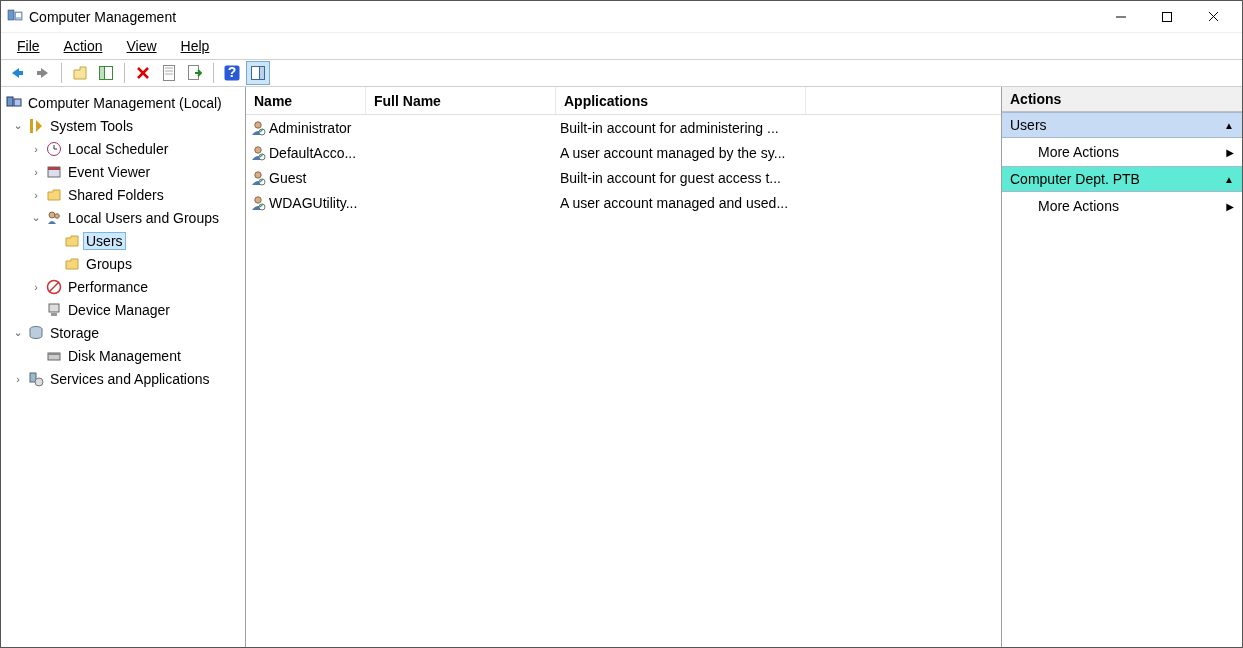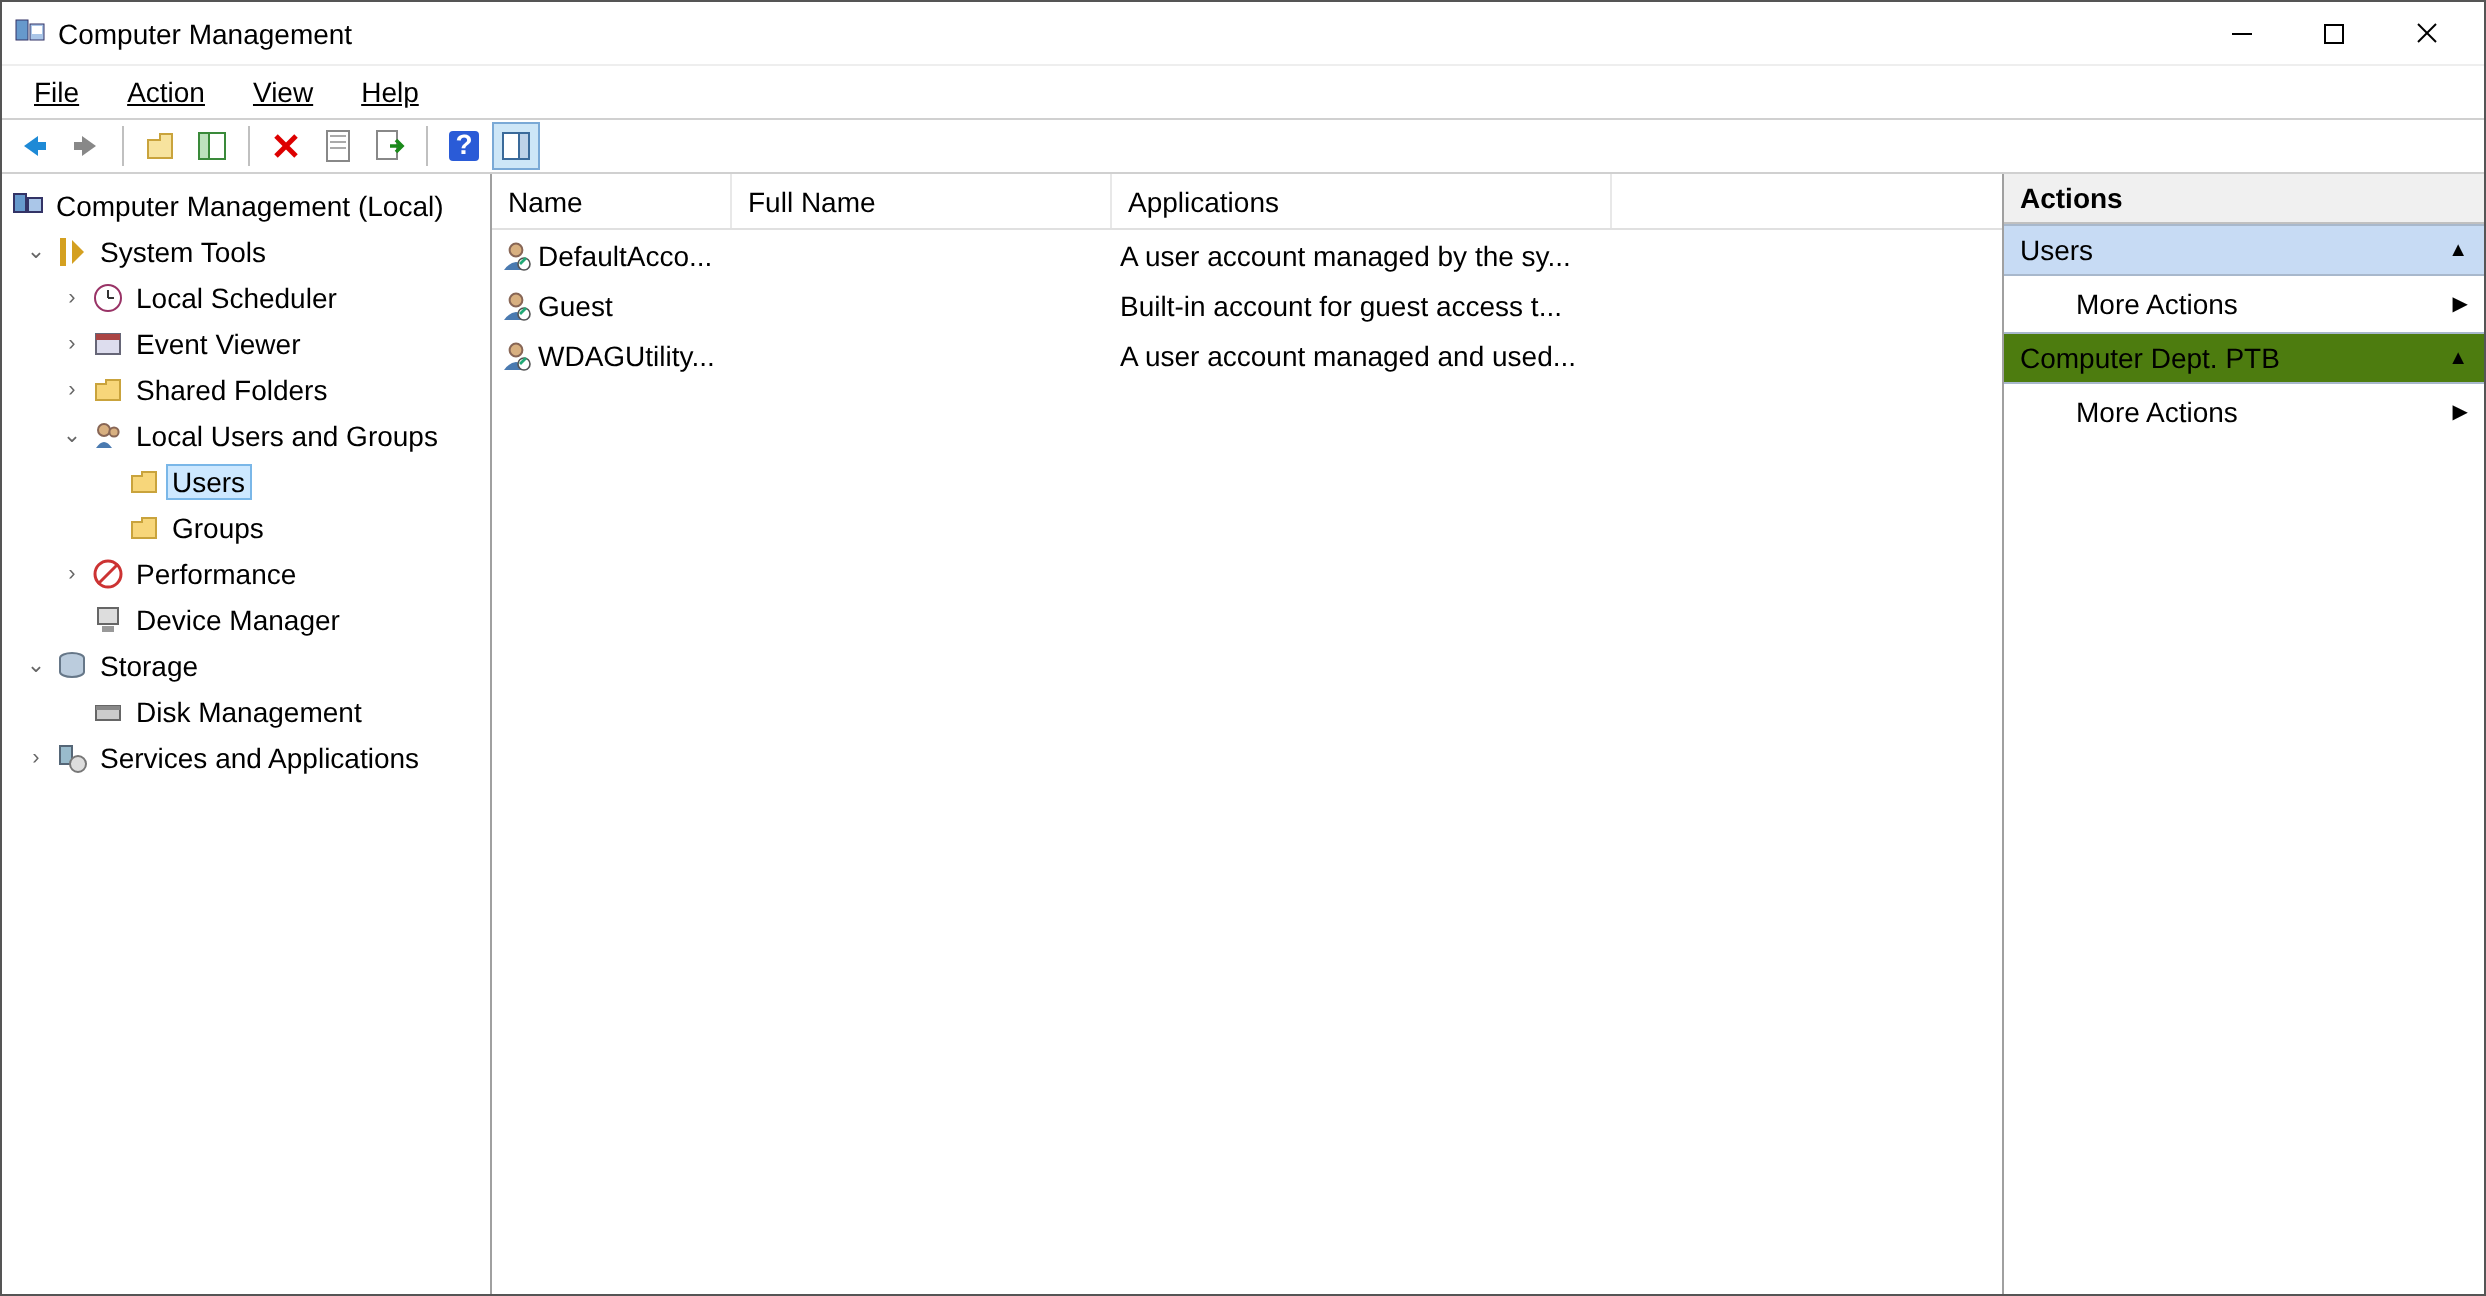--- a/index.html
+++ b/index.html
@@ -26,32 +26,32 @@
   
   .tree ul { list-style:none; }
   .tree li { white-space:nowrap; }
   .tree-row { display:flex; align-items:center; height:23px; padding-right:6px;}
   .toggle { width:14px; text-align:center; color:#666; font-size:11px; cursor:default; user-select:none;}
   .node-icon { width:16px; height:16px; margin:0 3px; display:inline-flex; align-items:center; justify-content:center;}
   .tree-row.selected .label-span { background:#cde8ff; border:1px solid #7ab7e8; padding:0 2px; }
   .label-span { padding:0 3px; }
   
   .list-header { display:flex; height:28px; border-bottom:1px solid #e0e0e0; align-items:center; }
-  .list-header div { padding:0 8px; height:100%; display:flex; align-items:center; border-right:1px solid #e8e8e8;}
+  .list-header div { padding:0 8px; height:100%; display:flex; align-items:center; border-right:1px solid #e8e8e8;font-weight:bold;}
   .col-name { width:120px;} .col-full{width:190px;} .col-desc{flex:1; max-width:250px;}
   .list-row { display:flex; height:25px; align-items:center; overflow:hidden;}
   .list-row .cell-name{ width:120px; padding-left:4px; display:flex; align-items:center; white-space:nowrap; overflow:hidden;}
   .list-row .cell-full{ width:190px; padding-left:4px;white-space:nowrap; overflow:hidden;}
   .list-row .cell-desc{ flex:1; padding-left:4px;white-space:nowrap; overflow:hidden; max-width:250px;}
   .list-row.selected { background:#0078d7; color:#fff;}
   .user-icon { width:16px; height:16px; margin-right:3px;}
   
   .actions-header { background:#f0f0f0; border-bottom:1px solid #c0c0c0; padding:4px 8px; font-weight:bold;}
   .action-group-hdr { background:#c7dbf4; padding:4px 8px; display:flex; justify-content:space-between; align-items:center; border-top:1px solid #a8b8cc; border-bottom:1px solid #a8b8cc;}
-  .action-group-hdr.sel { background:#4d7c0f;}
+  .action-group-hdr.sel { background:#5eead4;}
   .action-item { padding:6px 8px 6px 36px; display:flex; justify-content:space-between; align-items:center;}
   .chev { font-size:10px;}
 </style>
 </head>
 <body>
 
 <div class="titlebar">
   <span class="app-icon">
     <svg width="16" height="16">
         <rect x="1" y="1" width="6" height="10" fill="#6699cc" stroke="#336" stroke-width="0.5"></rect>
@@ -313,20 +313,33 @@
     </div>
   </div>
 
   <div class="list-pane">
     <div class="list-header">
       <div class="col-name">Name</div>
       <div class="col-full">Full Name</div>
       <div class="col-desc">Applications</div>
     </div>
     <div id="list-body">
+        <div class="list-row">
+          <div class="cell-name">
+            <span class="user-icon"><svg width="16" height="16">
+                <circle cx="8" cy="5" r="3.2" fill="#d8b080" stroke="#865"></circle>
+                <path d="M2 15 q6 -8 12 0 z" fill="#4a7ab0"></path>
+                <circle cx="12" cy="12" r="3" fill="#fff" stroke="#555" stroke-width="0.8"></circle>
+                <path d="M10 12 l3 -3" stroke="#2a7" stroke-width="1.4"></path>
+              </svg></span>
+            <span>Administrator</span>
+          </div>
+          <div class="cell-full"></div>
+          <div class="cell-desc">Built-in account for administering ...</div>
+        </div>
         <div class="list-row">
           <div class="cell-name">
             <span class="user-icon"><svg width="16" height="16">
                 <circle cx="8" cy="5" r="3.2" fill="#d8b080" stroke="#865"></circle>
                 <path d="M2 15 q6 -8 12 0 z" fill="#4a7ab0"></path>
                 <circle cx="12" cy="12" r="3" fill="#fff" stroke="#555" stroke-width="0.8"></circle>
                 <path d="M10 12 l3 -3" stroke="#2a7" stroke-width="1.4"></path>
               </svg></span>
             <span>DefaultAcco...</span>
           </div>

